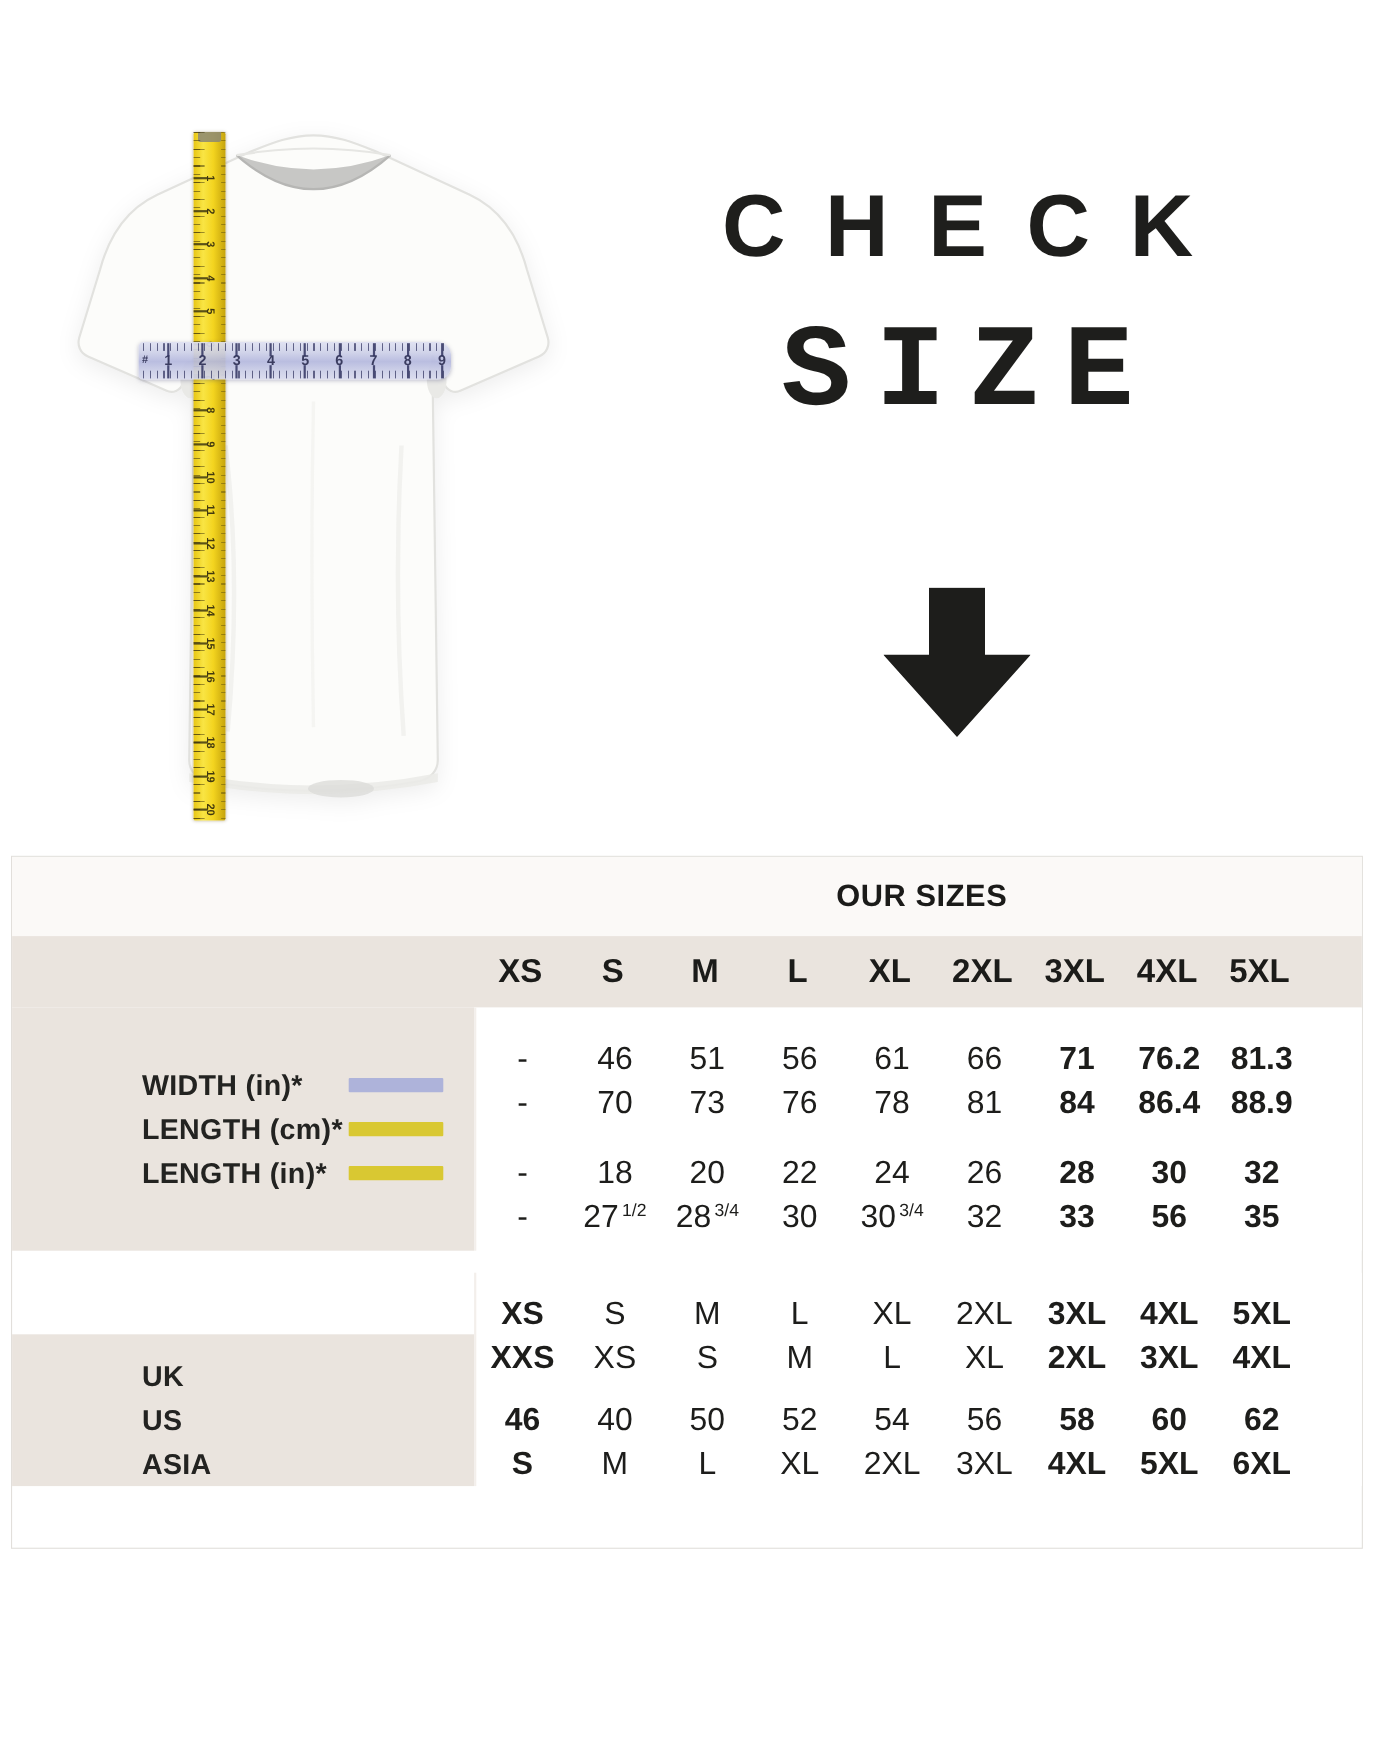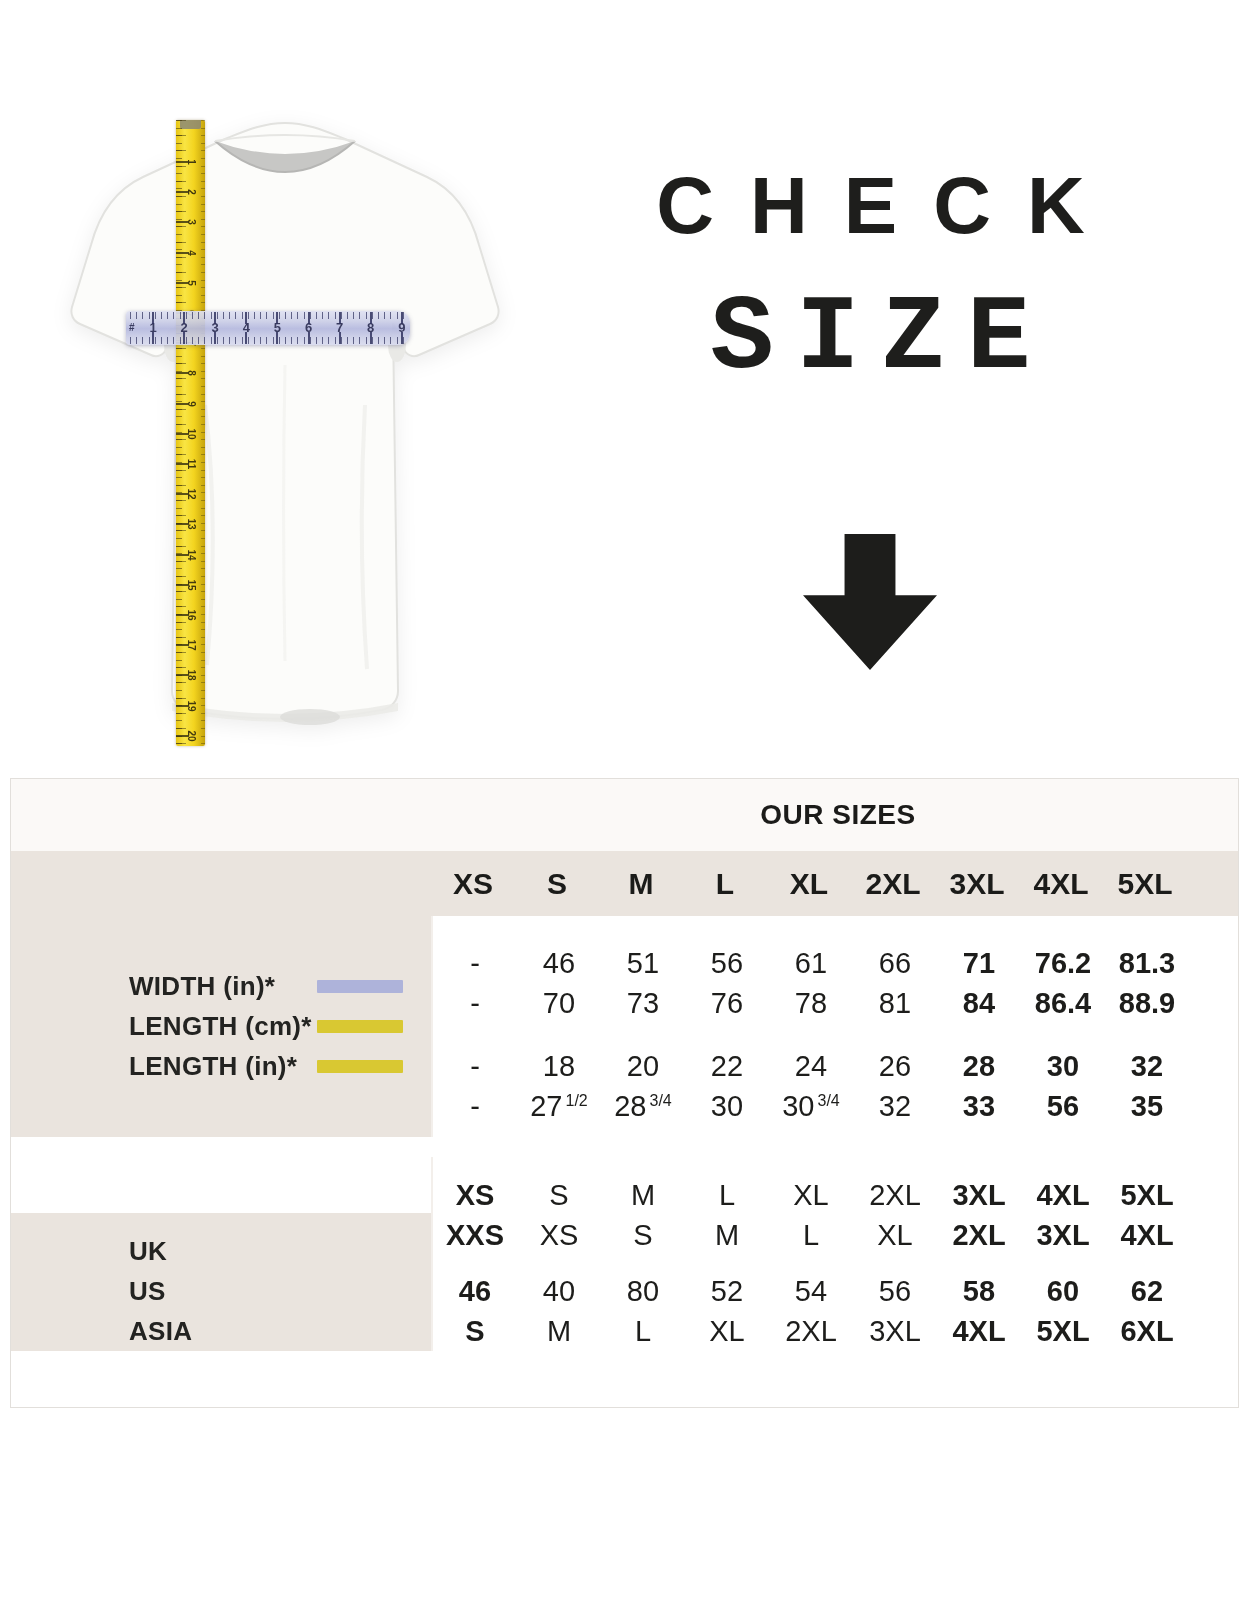--- a/index.html
+++ b/index.html
@@ -303,21 +303,21 @@
             <span class="cell">M</span>
             <span class="cell">L</span>
             <span class="cell">XL</span>
             <span class="cell b">2XL</span>
             <span class="cell b">3XL</span>
             <span class="cell b">4XL</span>
           </div>
           <div class="grid9 off">
             <span class="cell b">46</span>
             <span class="cell">40</span>
-            <span class="cell">80</span>
+            <span class="cell">50</span>
             <span class="cell">52</span>
             <span class="cell">54</span>
             <span class="cell">56</span>
             <span class="cell b">58</span>
             <span class="cell b">60</span>
             <span class="cell b">62</span>
           </div>
           <div class="grid9">
             <span class="cell b">S</span>
             <span class="cell">M</span>

